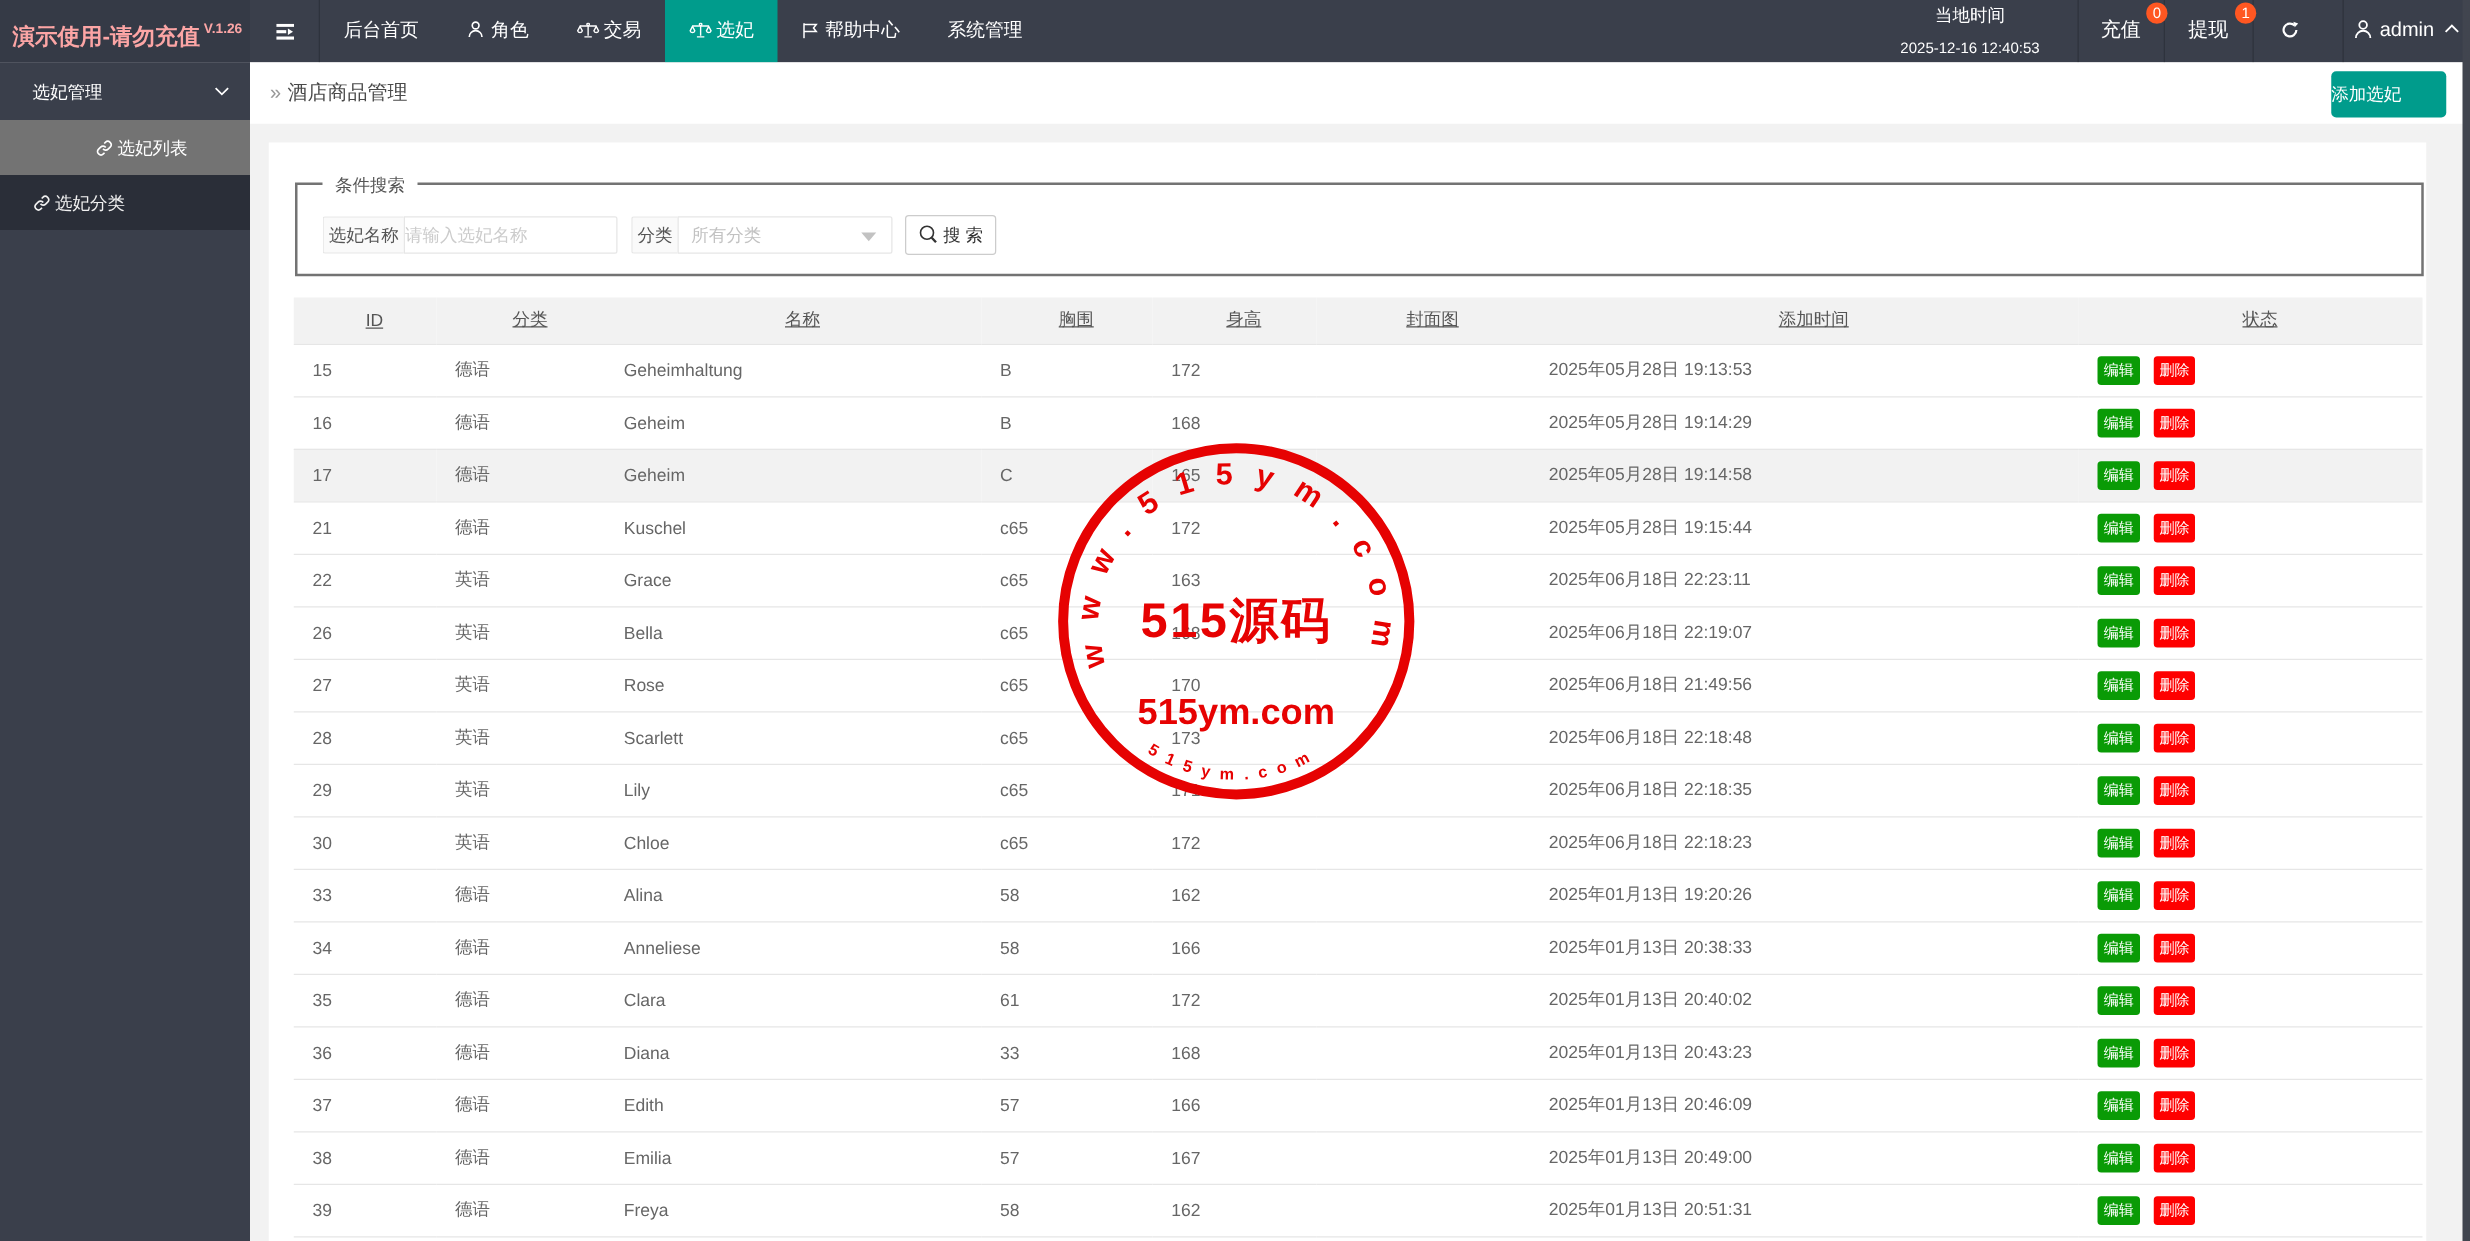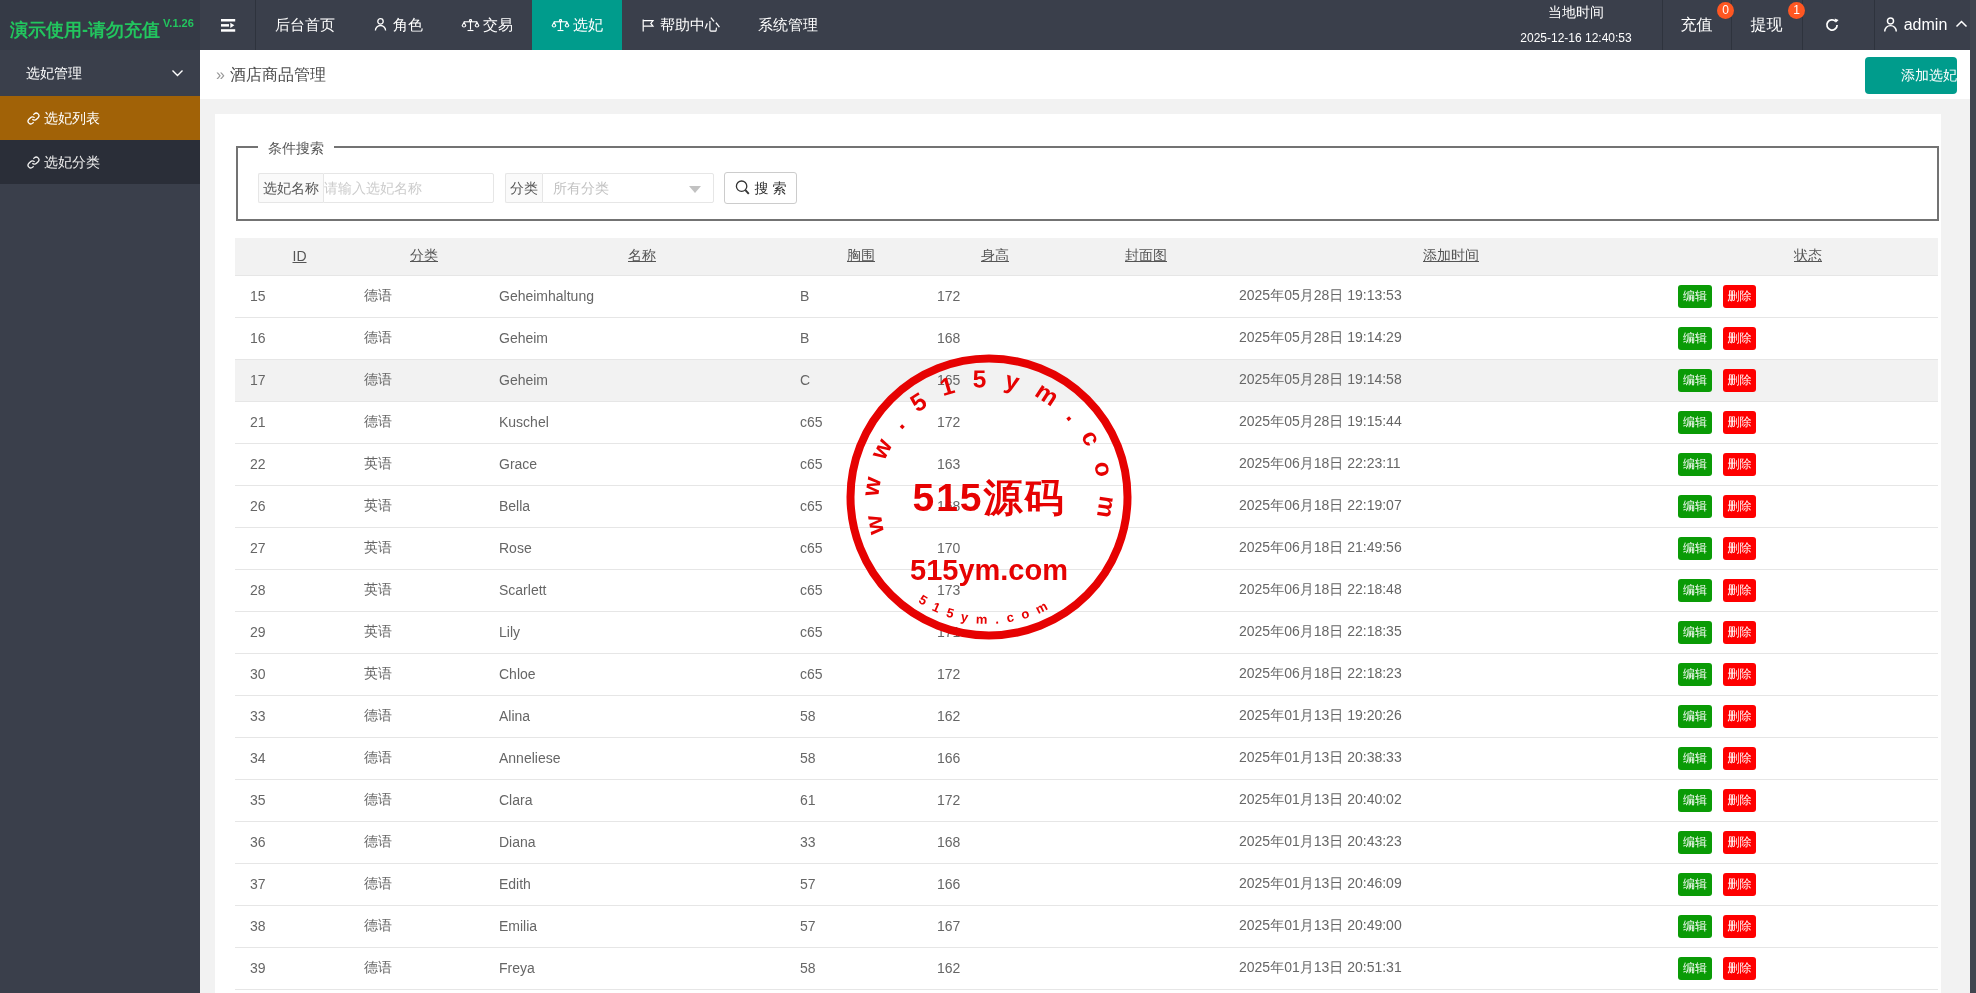--- a/index.html
+++ b/index.html
@@ -1,40 +1,40 @@
 <!DOCTYPE html>
 <html><head>
 <meta charset="utf-8">
 <style>
 * { margin:0; padding:0; box-sizing:border-box; }
 html,body { width:1976px; height:993px; overflow:hidden; font-family:"Liberation Sans",sans-serif; background:#f2f2f2; }
 .hdr { position:absolute; left:0; top:0; width:1976px; height:50px; background:#3a3f4b; }
-.logo { position:absolute; left:0; top:0; width:200px; height:50px; background:#353a46; color:#22c55e; line-height:50px; padding-left:10px; font-size:18px; font-weight:bold; white-space:nowrap; }
+.logo { position:absolute; left:0; top:0; width:200px; height:50px; background:#353a46; color:#fca5a5; line-height:50px; padding-left:10px; font-size:18px; font-weight:bold; white-space:nowrap; }
 .logo sup { font-size:11px; font-weight:bold; margin-left:3px; position:relative; top:-2px; }
 .burger { position:absolute; left:200px; top:0; width:56px; height:50px; border-right:1px solid #2e333d; }
 .nav { position:absolute; left:256px; top:0; height:50px; }
 .nav a { display:inline-block; float:left; height:50px; line-height:50px; padding:0 19px; color:#fff; font-size:15px; text-decoration:none; white-space:nowrap; }
 .nav a svg { vertical-align:-2px; margin-right:5px; }
 .nav a.act { background:#009c8c; }
 .sep { position:absolute; top:0; width:1px; height:50px; background:#2e333d; }
 .timeblk { position:absolute; left:1490px; top:0; width:172px; text-align:center; color:#fff; }
 .timeblk .t1 { font-size:14px; margin-top:4px; }
 .timeblk .t2 { font-size:12px; margin-top:9px; white-space:nowrap; }
 .fnitem { position:absolute; top:0; height:50px; line-height:50px; color:#fff; font-size:16px; text-align:center; }
 .badge { position:absolute; background:#ff5722; color:#fff; border-radius:9px; height:17px; min-width:17px; line-height:17px; font-size:12px; text-align:center; padding:0 2px; }
 .side { position:absolute; left:0; top:50px; width:200px; height:943px; background:#3a3f4b; }
 .sitem { position:relative; height:46px; line-height:46px; color:#fff; font-size:14px; padding-left:26px; }
 .child { height:44px; line-height:44px; font-size:14px; color:#f0f0f0; padding-left:27px; background:#2a2e38; }
 .child svg { vertical-align:-2px; margin-right:4px; }
-.child.on { background:#a16207; color:#fff; }
+.child.on { background:#737373; color:#fff;text-align:center; }
 .content { position:absolute; left:200px; top:50px; width:1776px; height:825px; background:#f2f2f2; }
 .crumbbar { position:absolute; left:0; top:0; width:1776px; height:49px; background:#fff; }
 .crumbbar .bc { position:absolute; left:16px; top:0; line-height:49px; font-size:16px; color:#4a4a4a; }
 .crumbbar .bc .gg { color:#999; font-size:16px; margin-right:5px; }
-.addbtn { position:absolute; left:1665px; top:7px; width:92px; height:37px; background:#009c8c; color:#fff; font-size:14px; text-align:right; line-height:37px; border-radius:4px; }
+.addbtn { position:absolute; left:1665px; top:7px; width:92px; height:37px; background:#009c8c; color:#fff; font-size:14px; text-align:left; line-height:37px; border-radius:4px; }
 .card { position:absolute; left:15px; top:64px; width:1726px; height:879px; background:#fff; }
 .fieldset { position:absolute; left:21px; top:32px; width:1703px; height:75px; border:2px solid #737373; }
 .legend { position:absolute; left:20px; top:-10px; background:#fff; padding:0 10px; font-size:14px; color:#555; line-height:20px; }
 .frow { position:absolute; left:20px; top:25px; height:30px; }
 .fl { float:left; height:30px; line-height:28px; font-size:14px; }
 .lab { background:#fafafa; border:1px solid #e6e6e6; color:#555; padding:0 4px; border-right:none; border-radius:2px 0 0 2px; }
 .inp { width:171px; border:1px solid #e6e6e6; background:#fff; color:#ccc; border-radius:0 2px 2px 0; }
 .sel { position:relative; width:172px; border:1px solid #e6e6e6; background:#fff; color:#c2c2c2; padding-left:10px; border-radius:0 2px 2px 0; }
 .sel .caret { position:absolute; right:12px; top:12px; width:0; height:0; border:6px solid transparent; border-top:7px solid #c2c2c2; }
 .sbtn { margin-left:10px; width:73px; height:32px; margin-top:-1px; border:1px solid #ccc; border-radius:3px; background:#fff; color:#333; text-align:center; line-height:30px; }

